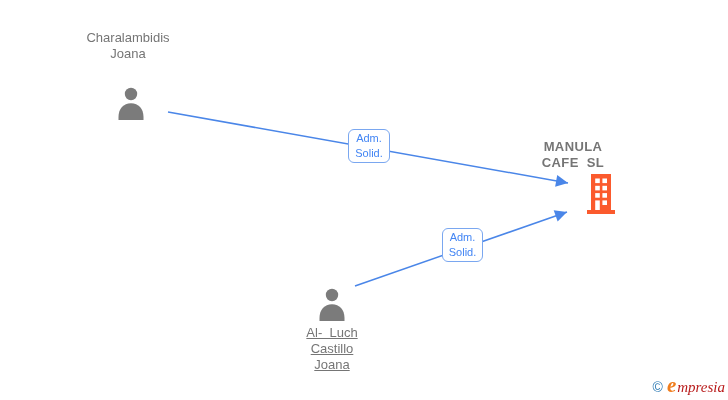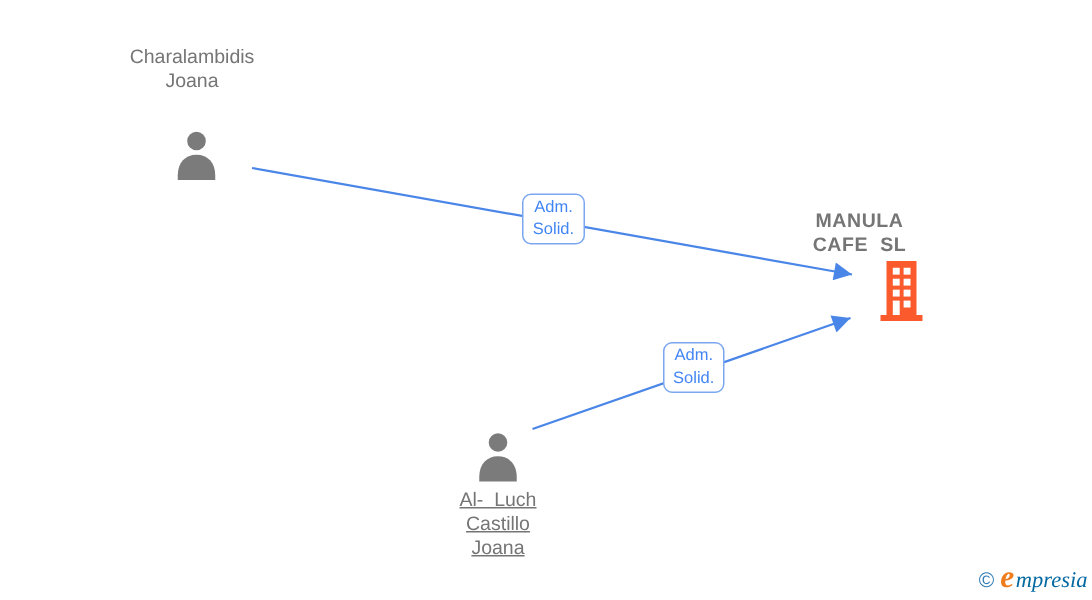--- a/index.html
+++ b/index.html
@@ -20,21 +20,21 @@
     border-radius:6px;display:flex;flex-direction:column;align-items:center;
     justify-content:center;color:#4285f4;font-size:11px;line-height:15px;
     box-sizing:border-box;
   }
   .watermark{
     position:absolute;right:3px;bottom:4px;display:flex;align-items:baseline;
     font-family:"Liberation Serif",serif;
   }
   .wm-c{color:#2f7cb5;font-size:14px;margin-right:4px;font-family:"Liberation Sans",sans-serif;}
   .wm-e{color:#f07d1d;font-size:21px;font-style:italic;font-weight:bold;line-height:18px;}
-  .wm-rest{color:#0369a1;font-size:15px;font-style:italic;margin-left:1px;}
+  .wm-rest{color:#b91c1c;font-size:15px;font-style:italic;margin-left:1px;}
 </style>
 </head>
 <body>
 
 <div class="canvas">
 
   <svg class="edges" viewBox="0 0 728 400">
     <defs>
       <marker id="arw" viewBox="0 0 10 10" refX="10" refY="5" markerWidth="9" markerHeight="8" orient="auto-start-reverse">
         <path d="M0,0 L10,5 L0,10 z" fill="#4a86e8"></path>

